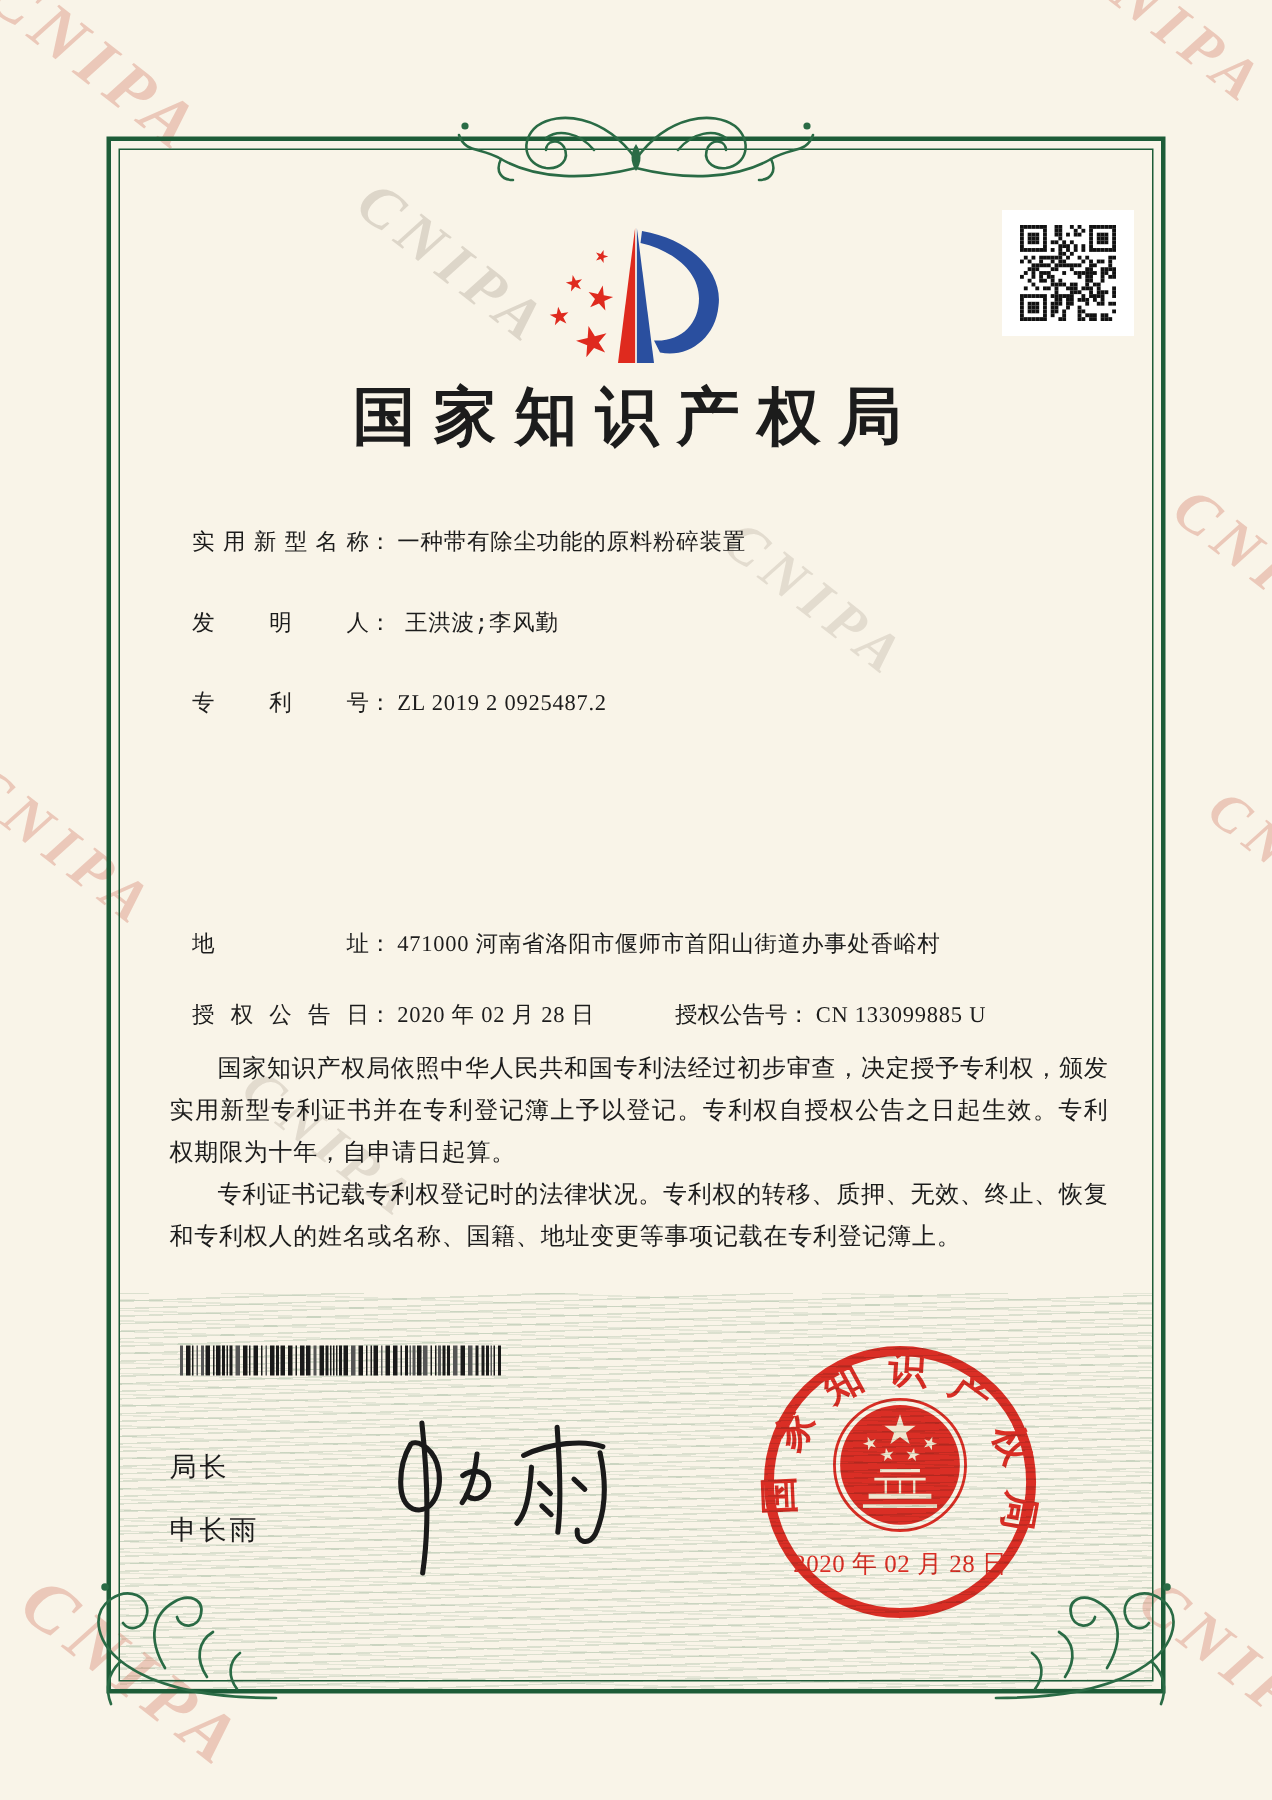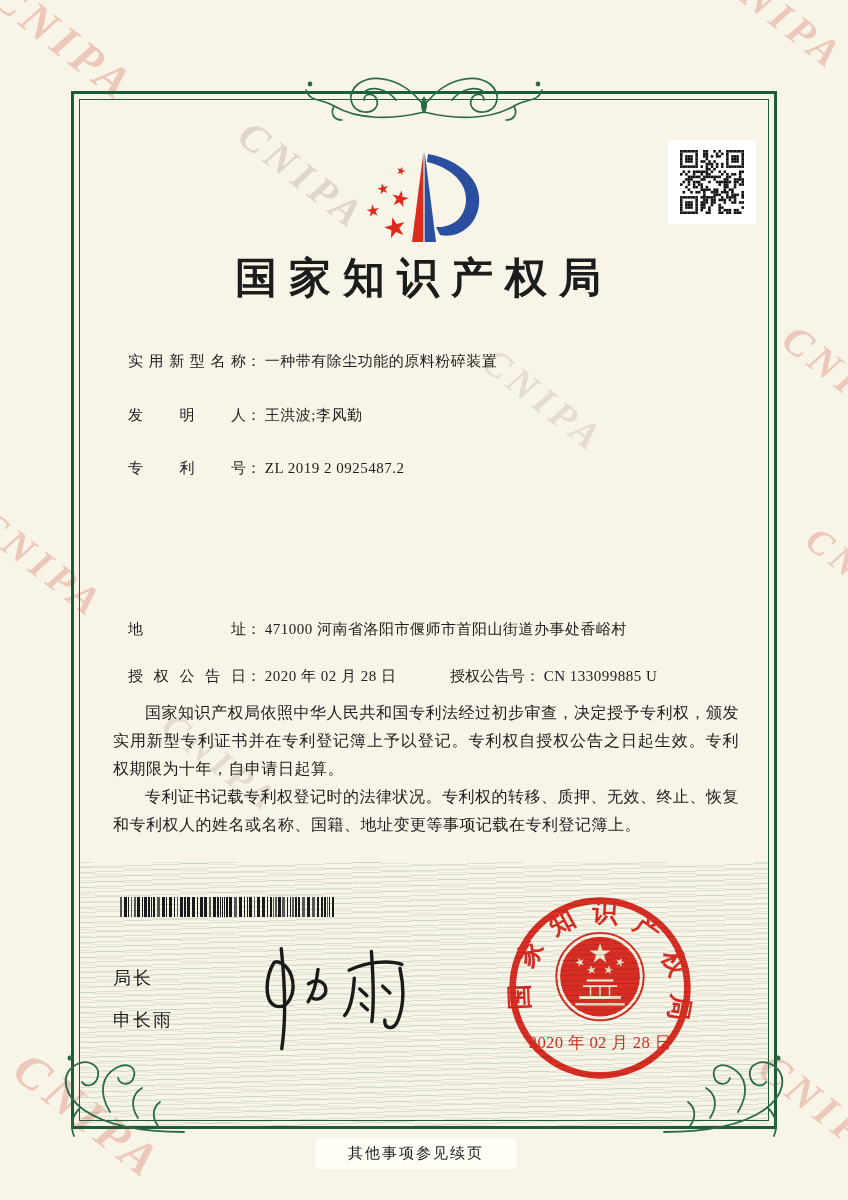--- a/index.html
+++ b/index.html
@@ -435,21 +435,21 @@
         </g>
       </svg>
   </div>
 
   <div class="title">国家知识产权局</div>
 
   <div class="frow" style="top:352px;">
     <span class="flabel">实用新型名称</span><span>：</span>
     <span class="fvalue">一种带有除尘功能的原料粉碎装置</span>
   </div>
-  <div class="frow" style="top:406px;">
+  <div class="frow" style="top:406px;font-family:Liberation Mono, monospace;">
     <span class="flabel">发明人</span><span>：</span>
     <span class="fvalue">王洪波;李风勤</span>
   </div>
   <div class="frow" style="top:459px;">
     <span class="flabel">专利号</span><span>：</span>
     <span class="fvalue">ZL 2019 2 0925487.2</span>
   </div>
   <div class="frow" style="top:620px;">
     <span class="flabel">地址</span><span>：</span>
     <span class="fvalue">471000 河南省洛阳市偃师市首阳山街道办事处香峪村</span>
@@ -628,15 +628,14 @@
       <use href="#star" fill="#f8f1e4" transform="translate(121,73) scale(0.5) rotate(20)"></use>
       <path d="M86,92 L114,92" stroke="#f8f1e4" stroke-width="2.4"></path>
       <path d="M82,98 L118,98" stroke="#f8f1e4" stroke-width="2"></path>
       <path d="M90,98 L90,108 M100,98 L100,108 M110,98 L110,108" stroke="#f8f1e4" stroke-width="1.6"></path>
       <path d="M78,110 L122,110" stroke="#f8f1e4" stroke-width="3.4"></path>
       <path d="M74,117 L126,117" stroke="#f8f1e4" stroke-width="2.6"></path>
     </g>
     <text x="100" y="163" text-anchor="middle" font-size="17.5" fill="#df251c" font-family="Liberation Serif,serif" textLength="150" lengthAdjust="spacing">2020 年 02 月 28 日</text>
   </svg>
 
-  <div class="note">其他事项参见续页</div>
 
 </div>
 
 </body></html>

